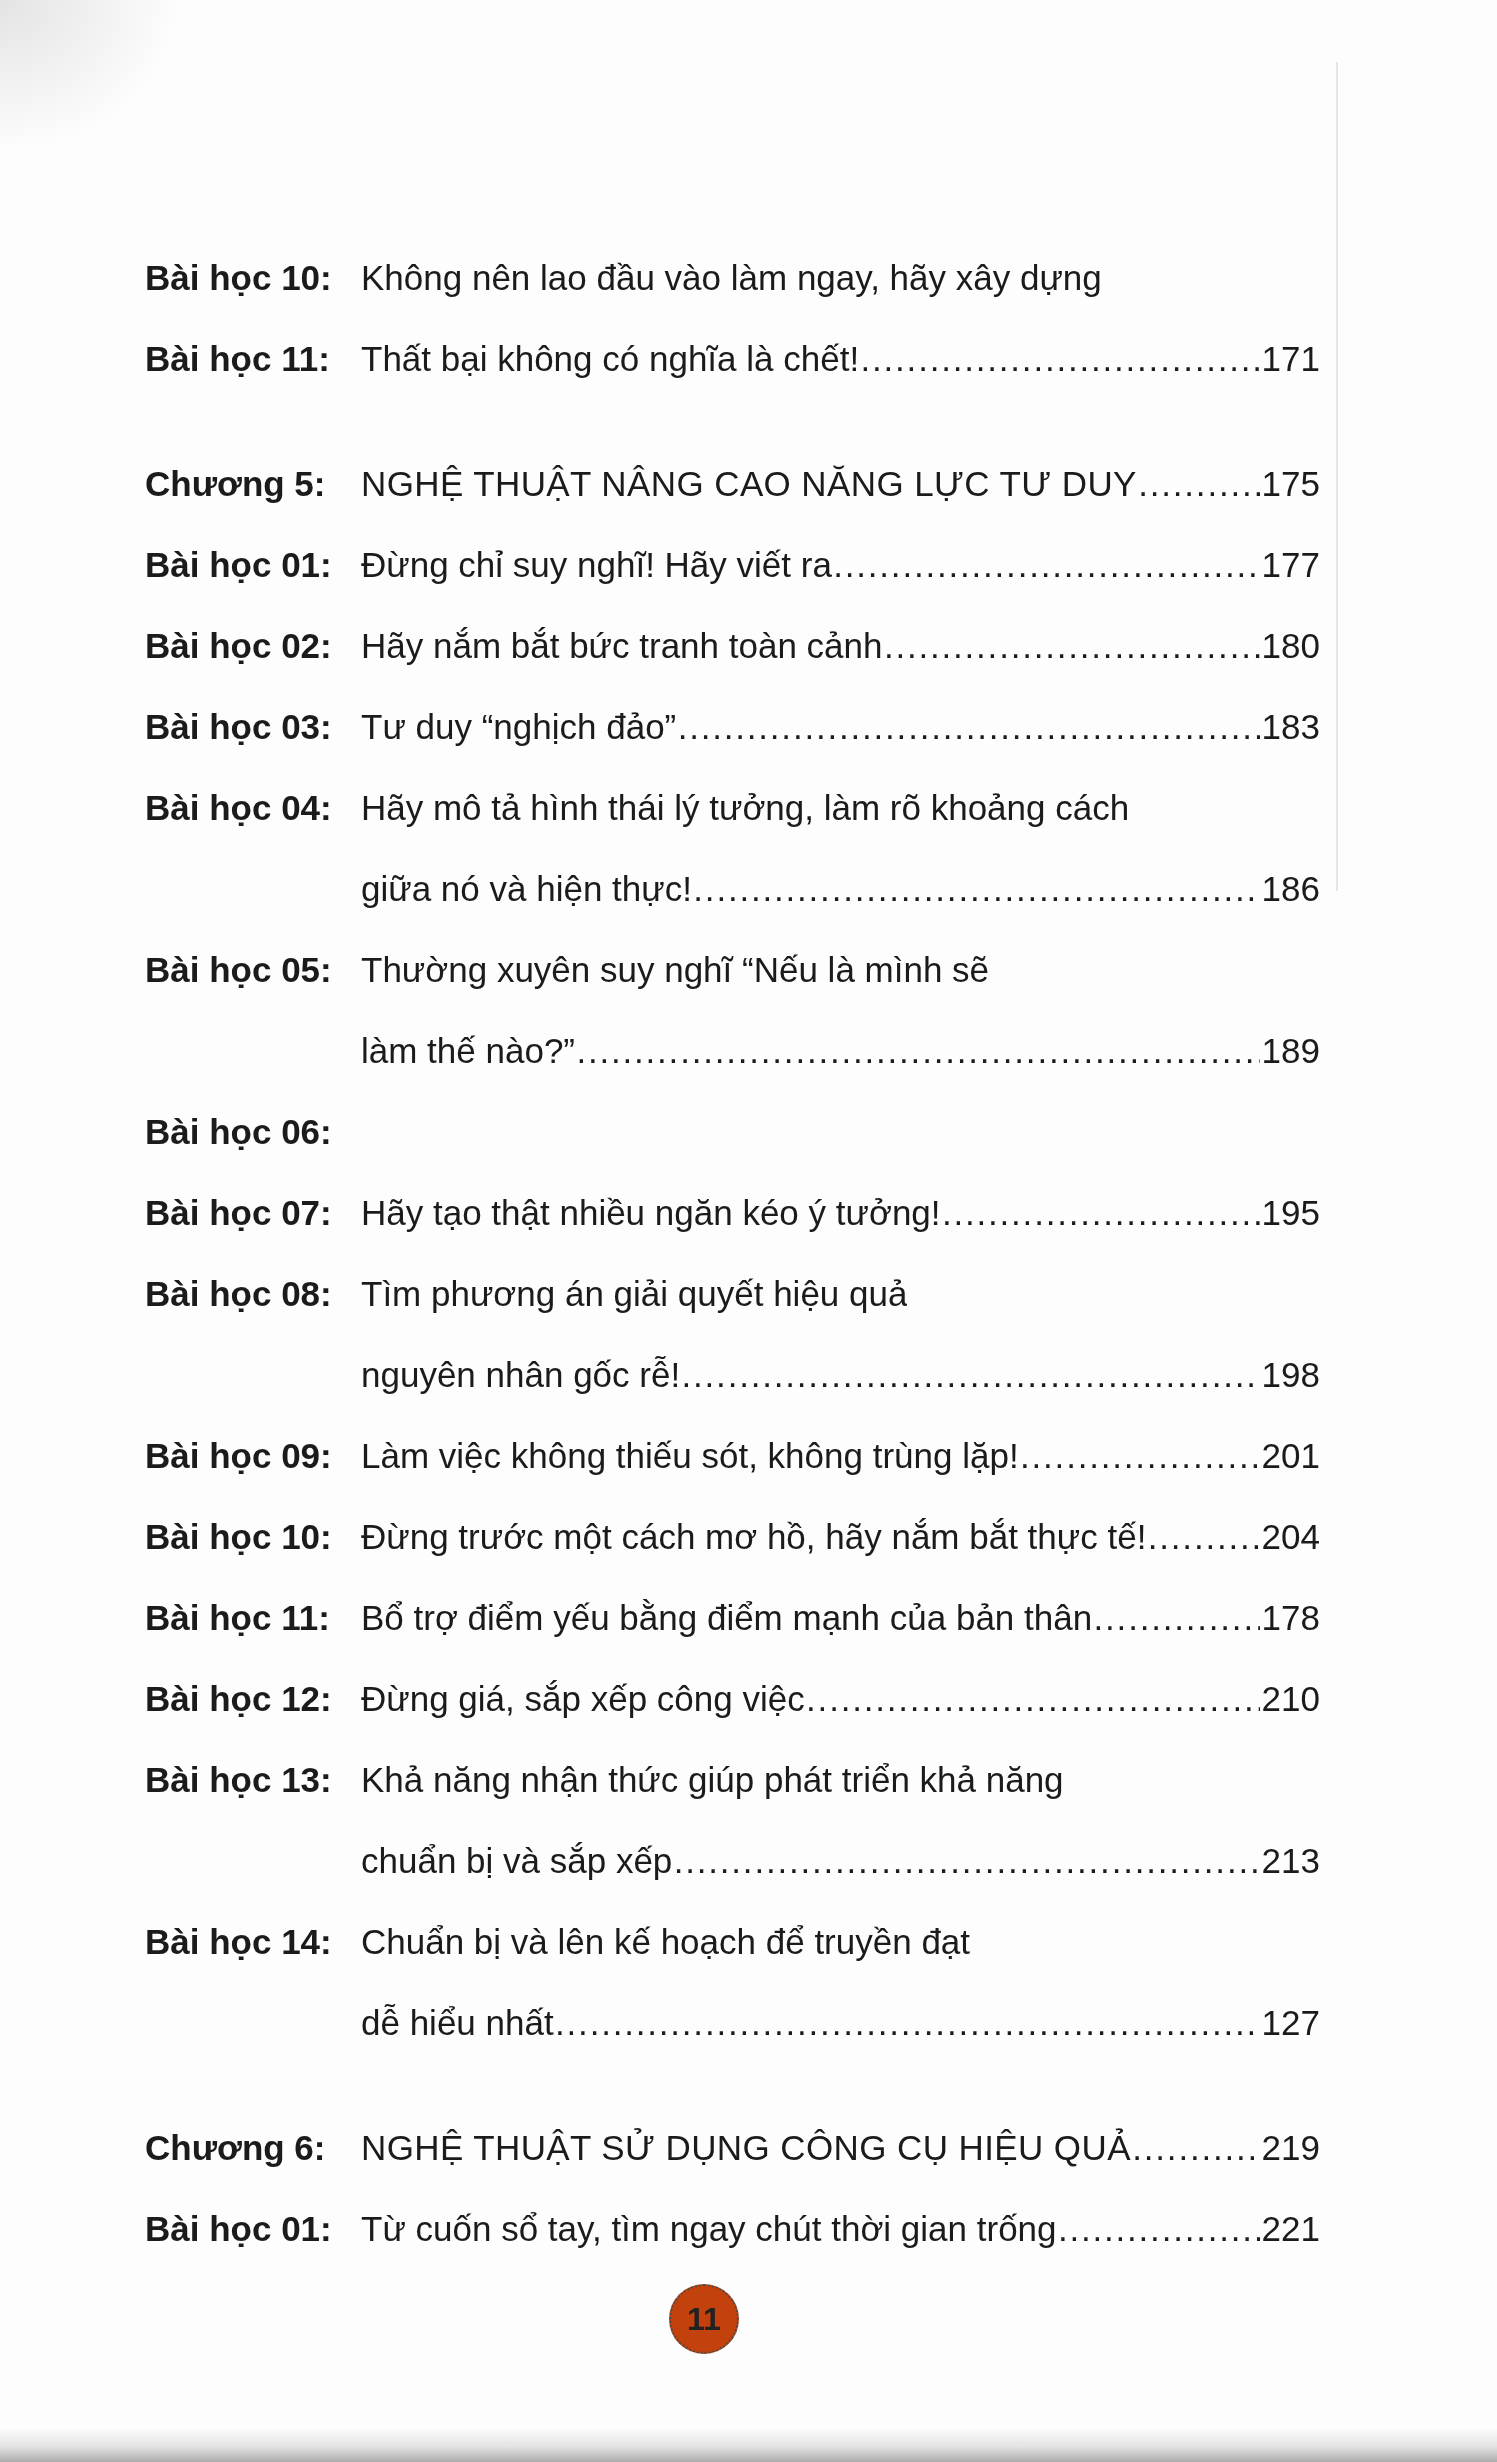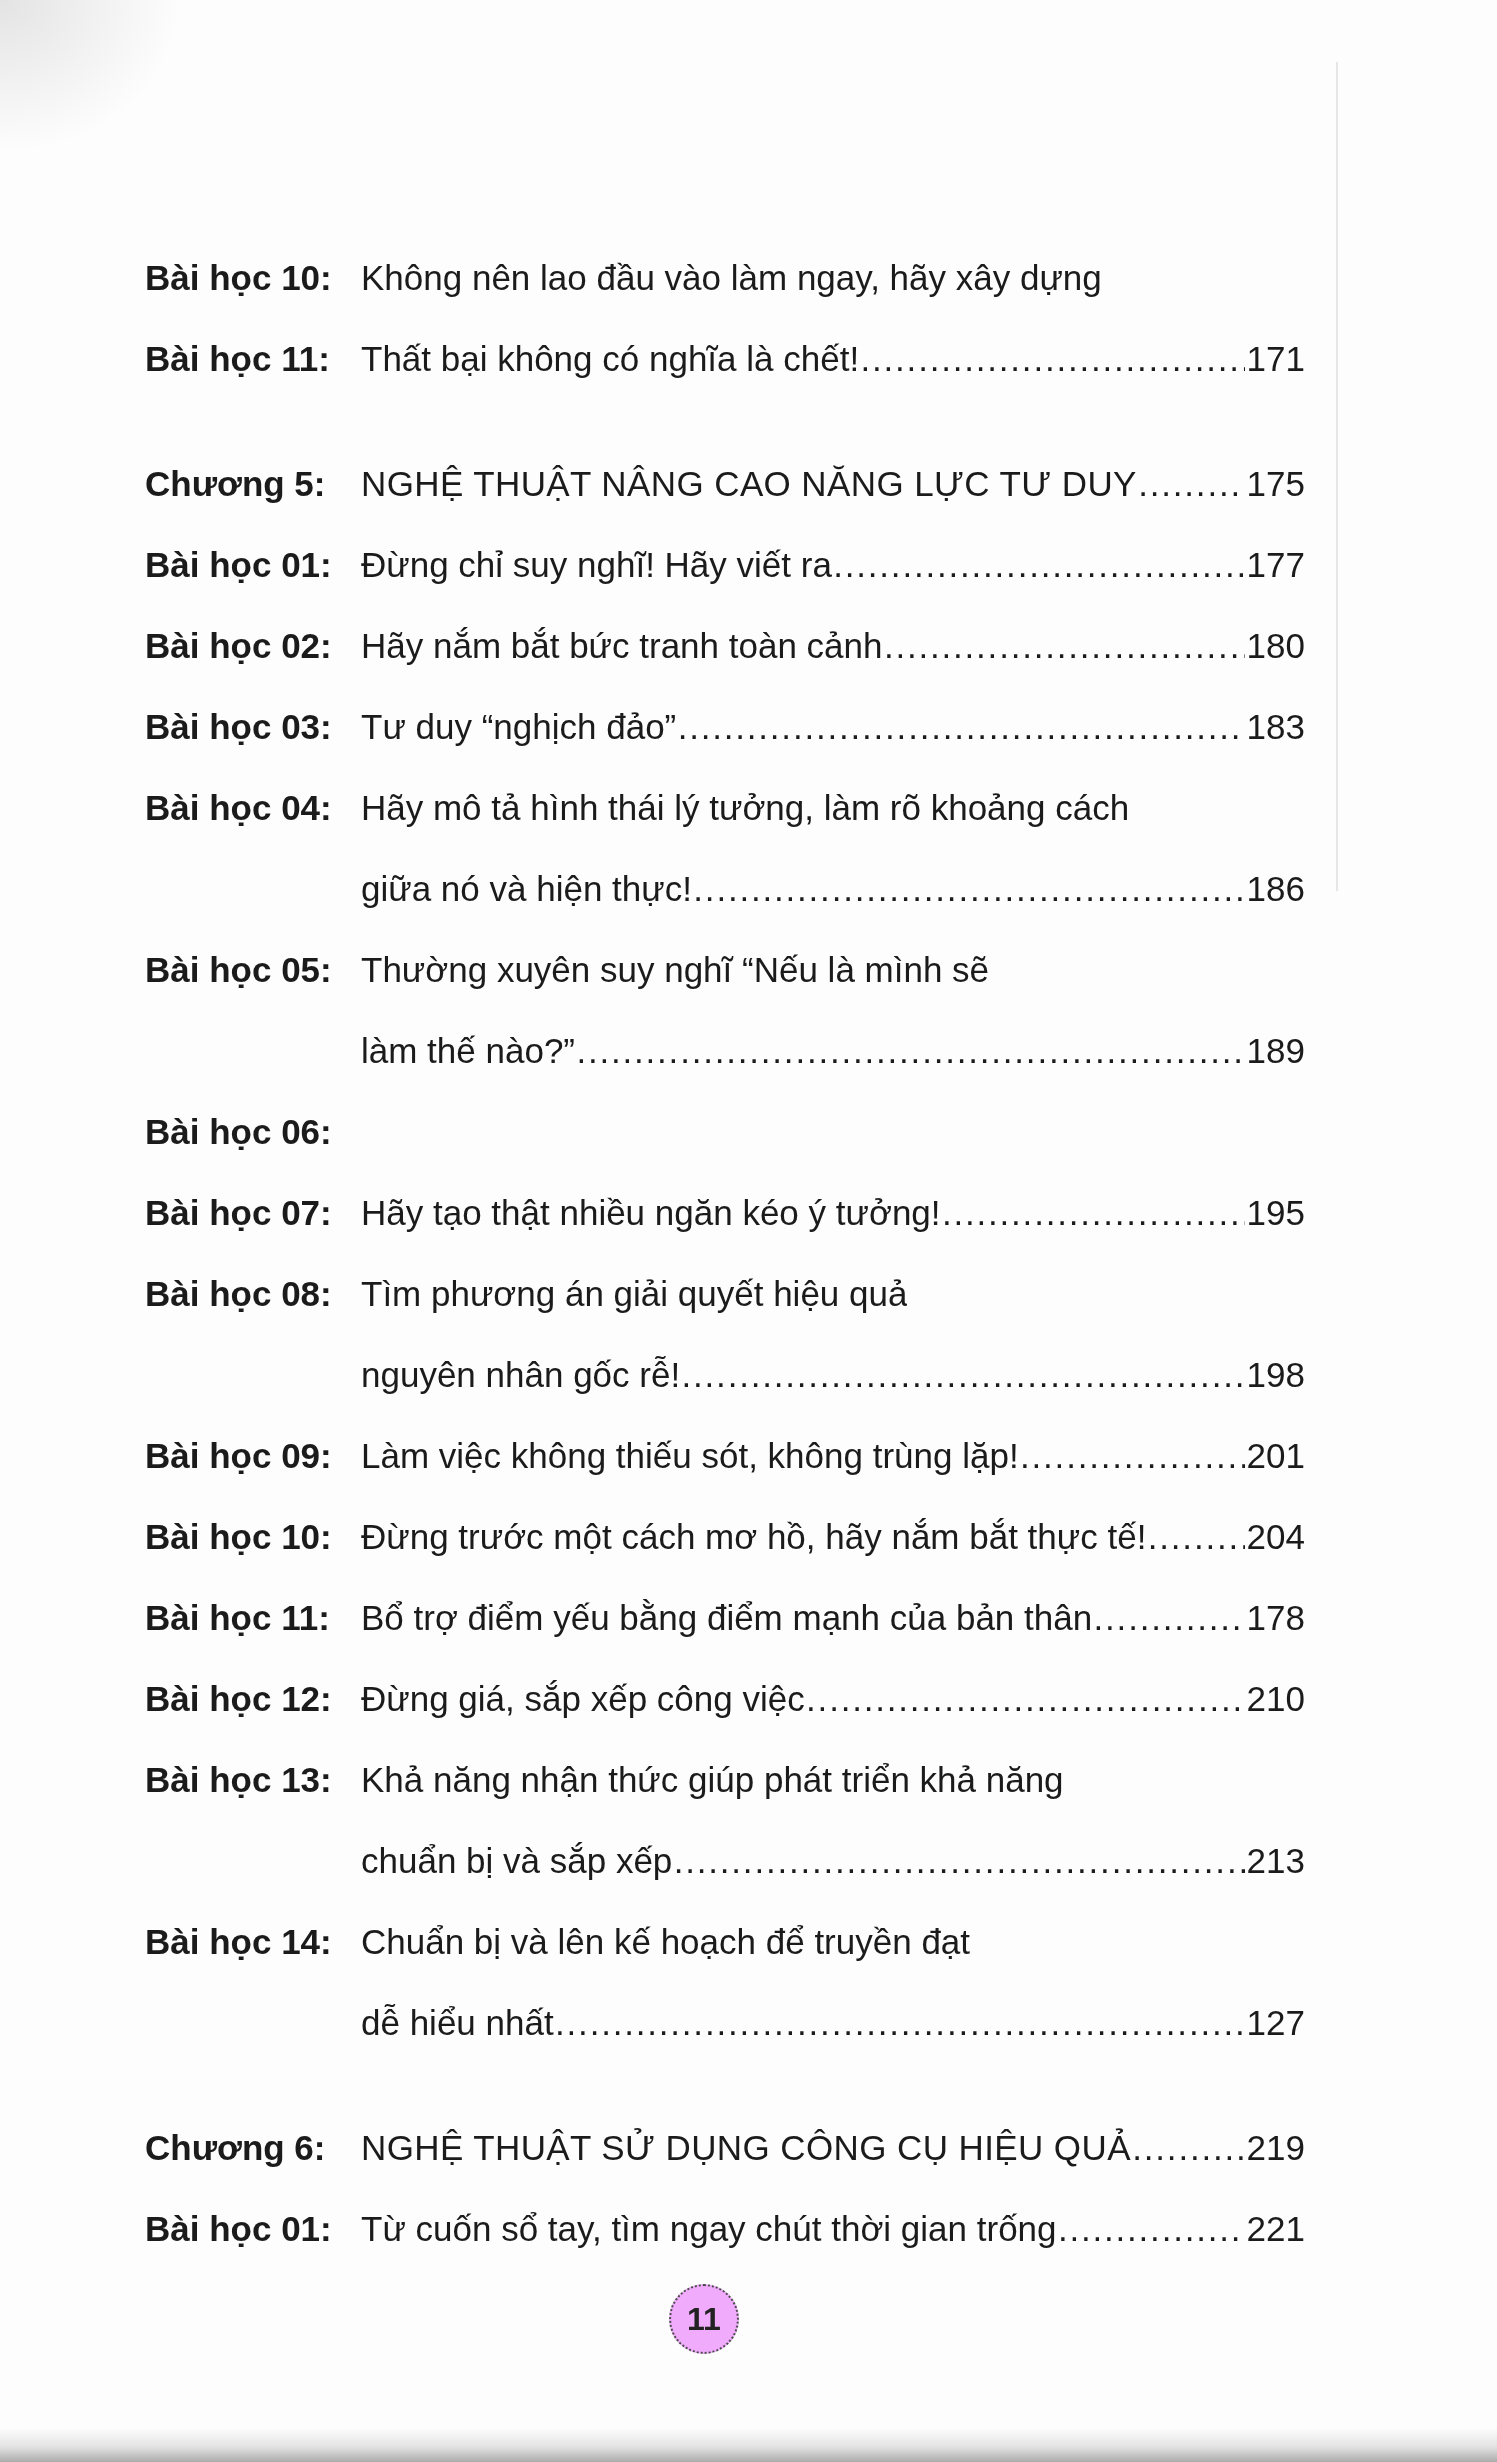--- a/index.html
+++ b/index.html
@@ -10,21 +10,21 @@
     font-family: "Liberation Sans", sans-serif;
     color: #1b1b1b;
     position: relative;
     overflow: hidden;
   }
 
   
   .toc {
     position: absolute;
     left: 145px;
-    right: 192px;
+    right: 177px;
     top: 237px;
   }
   .entry { display: flex; }
   .entry.gap-before { margin-top: 44px; }
   .entry .label {
     flex: 0 0 216px;
     font-weight: 700;
     font-size: 35px;
     line-height: 81px;
     white-space: nowrap;
@@ -57,21 +57,21 @@
     position: absolute;
     left: 669px;
     top: 2284px;
     width: 66px;
     height: 66px;
     border: 2.8px dotted #4a4a4a;
     border-radius: 50%;
     display: flex;
     align-items: center;
     justify-content: center;
-    background: #f0abfc;
+    background: #c2410c;
   }
   .badge span {
     font-size: 32px;
     font-weight: 700;
     color: #222;
   }
 
   
   .shadow-bottom {
     position: absolute;

